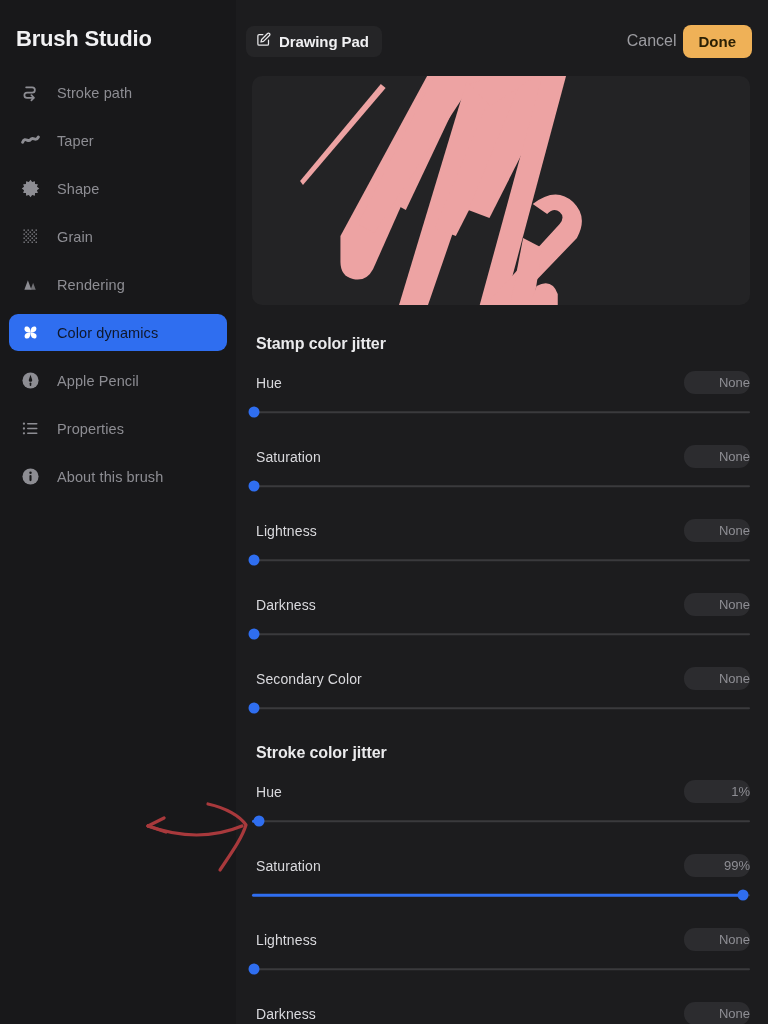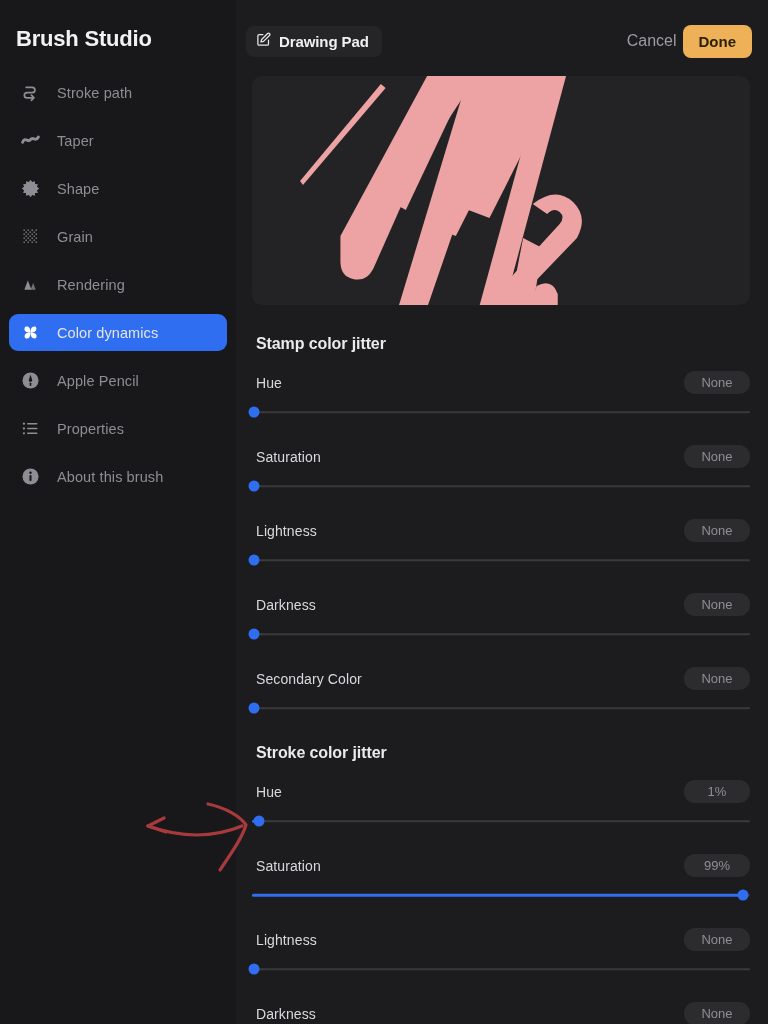--- a/index.html
+++ b/index.html
@@ -40,21 +40,21 @@
     flex:0 0 26px;
     display:flex; align-items:center; justify-content:center;
     margin-right:14px;
   }
   .side-ico svg { display:block; }
   .side-label {
     color:#8d8d93;
     font-size:14.5px;
     letter-spacing:0.1px;
   }
-  .side-item.selected .side-label { color:#e5e5e5; }
+  .side-item.selected .side-label { color:#0f172a; }
 
   
   #main {
     flex:1; height:1024px;
     background:#1c1c1e;
     position:relative;
     overflow:hidden;
   }
   #topbar {
     height:76px;
@@ -118,21 +118,21 @@
   }
   .slider-label {
     color:#d9d9dd; font-size:14px; margin-left:4px;
     letter-spacing:0.1px;
   }
   .slider-pill {
     background:#2c2c2f; color:#8e8e94;
     font-size:13px;
     border-radius:11px;
     padding:4px 0;
-    width:66px; text-align:center;
+    width:66px; text-align:right;
     cursor:pointer;
   }
   .track {
     position:relative; height:12px;
     display:flex; align-items:center;
     cursor:pointer;
   }
   .track-bg {
     position:absolute; left:0; right:0; top:50%;
     transform:translateY(-50%);

